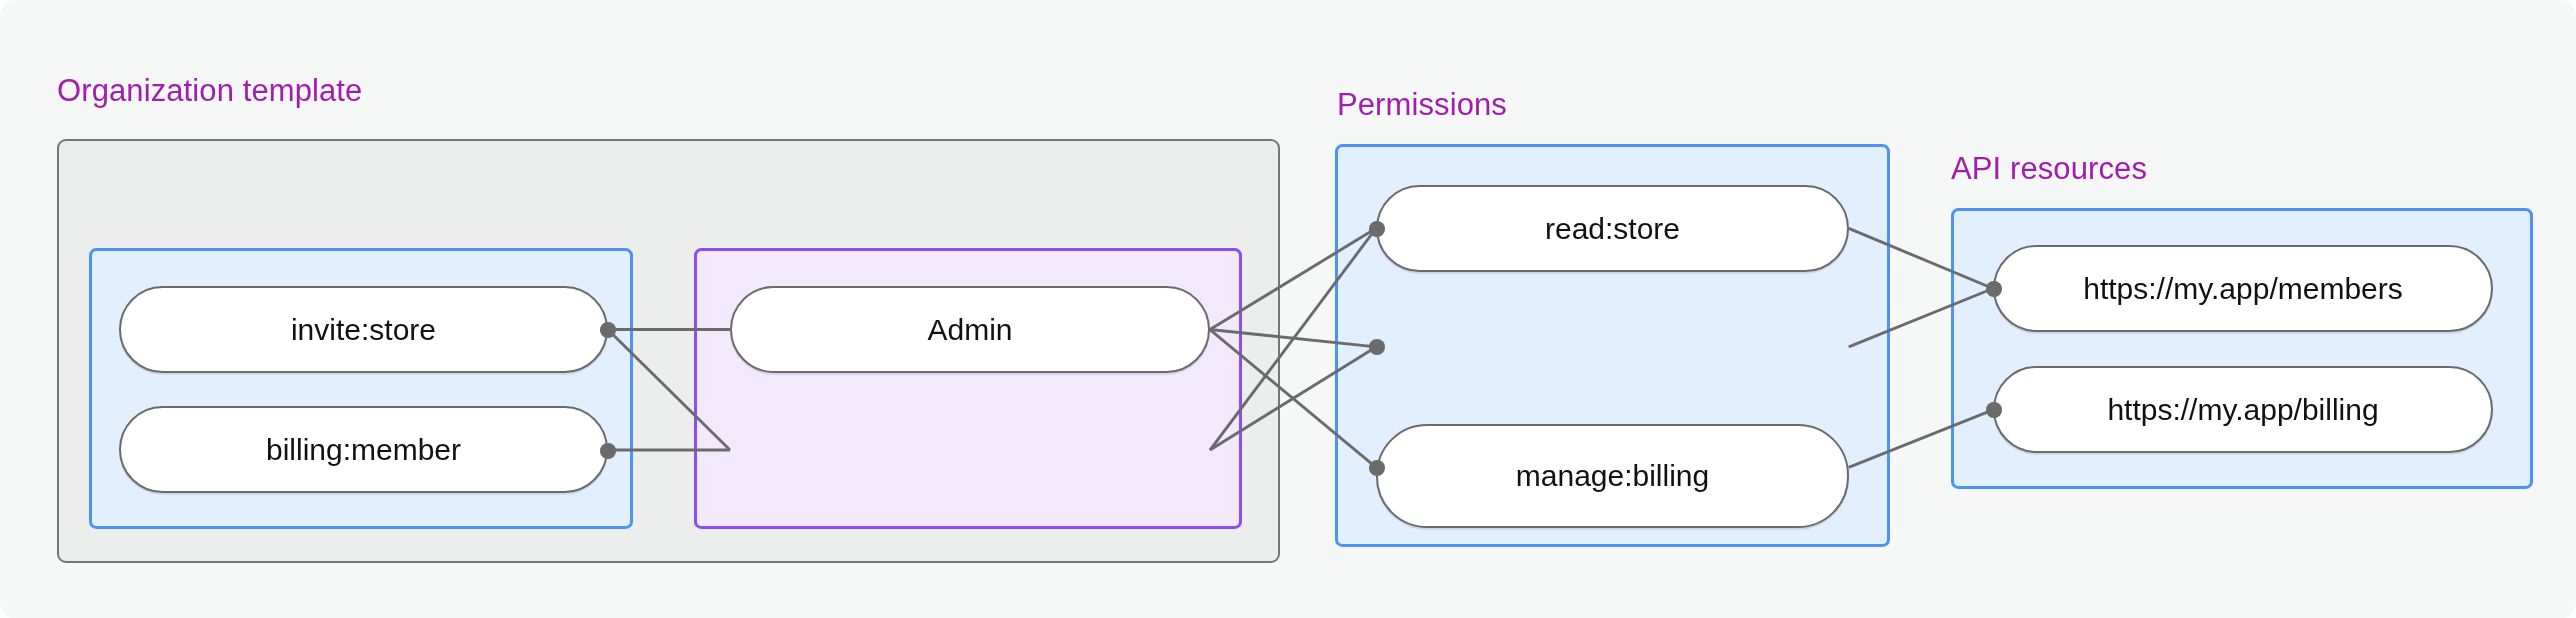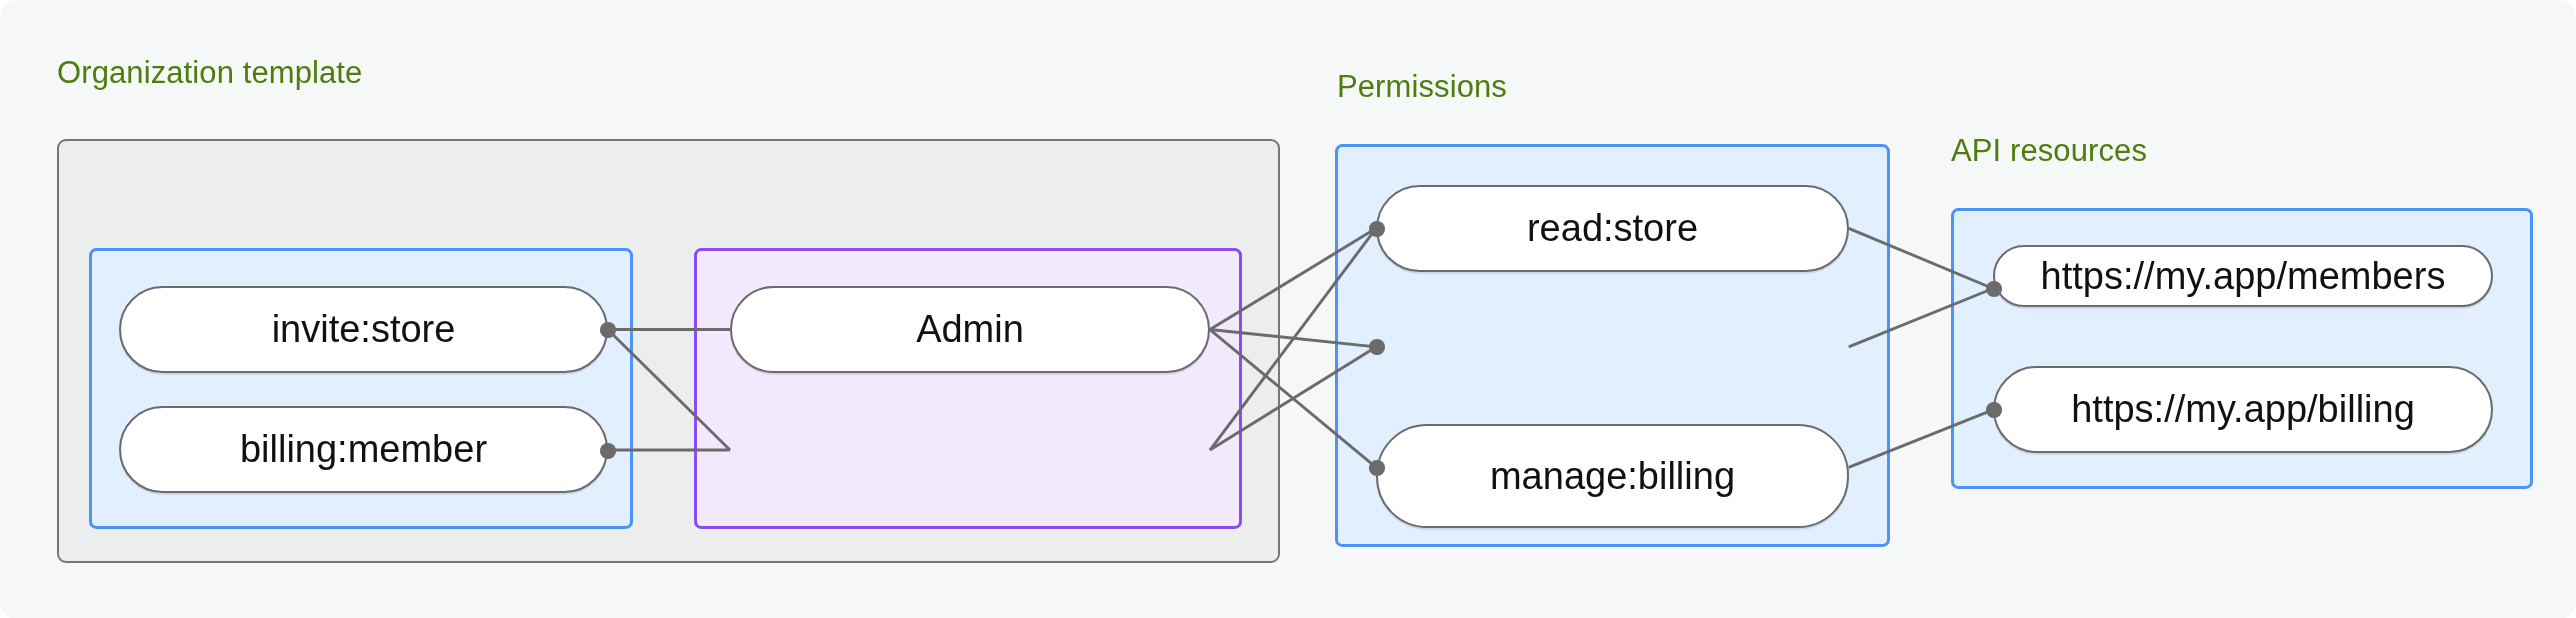--- a/index.html
+++ b/index.html
@@ -23,23 +23,24 @@
     width: 2576px;
     height: 619px;
     pointer-events: none;
     z-index: 5;
   }
   .group-title {
     position: absolute;
     font-size: 31px;
     font-weight: 400;
     letter-spacing: 0.1px;
-    color: #4d7c0f;
+    color: #a21caf;
     white-space: nowrap;
     line-height: 1;
+    margin-top: 18px;
   }
   .outer-box {
     position: absolute;
     background: #eceeed;
     border: 2.7px solid #767676;
     border-radius: 9px;
     box-sizing: border-box;
     z-index: 1;
   }
   .sub-title {
@@ -68,21 +69,21 @@
   }
   .pill {
     position: absolute;
     background: #ffffff;
     border: 2.7px solid #6b6b6b;
     border-radius: 51px;
     box-sizing: border-box;
     display: flex;
     align-items: center;
     justify-content: center;
-    font-size: 38px;
+    font-size: 30px;
     color: #111111;
     white-space: nowrap;
     z-index: 6;
     box-shadow: 0 1.8px 0 rgba(0,0,0,0.10);
   }
   .port {
     position: absolute;
     width: 15.5px;
     height: 15.5px;
     background: #6b6b6b;
@@ -162,21 +163,21 @@
   </div>
   <div class="port" style="left:1369px; top:221px;"></div>
 
   <div class="port" style="left:1369px; top:339px;"></div>
 
   <div class="pill" style="left:1376px; top:424px; width:473px; height:104px;">
     <span>manage:billing</span>
   </div>
   <div class="port" style="left:1369px; top:460px;"></div>
 
-  <div class="pill" style="left:1993px; top:245px; width:500px; height:62px;">
+  <div class="pill" style="left:1993px; top:245px; width:500px; height:87px;">
     <span>https://my.app/members</span>
   </div>
   <div class="port" style="left:1986px; top:281px;"></div>
 
   <div class="pill" style="left:1993px; top:366px; width:500px; height:87px;">
     <span>https://my.app/billing</span>
   </div>
   <div class="port" style="left:1986px; top:402px;"></div>
 
 </div>

